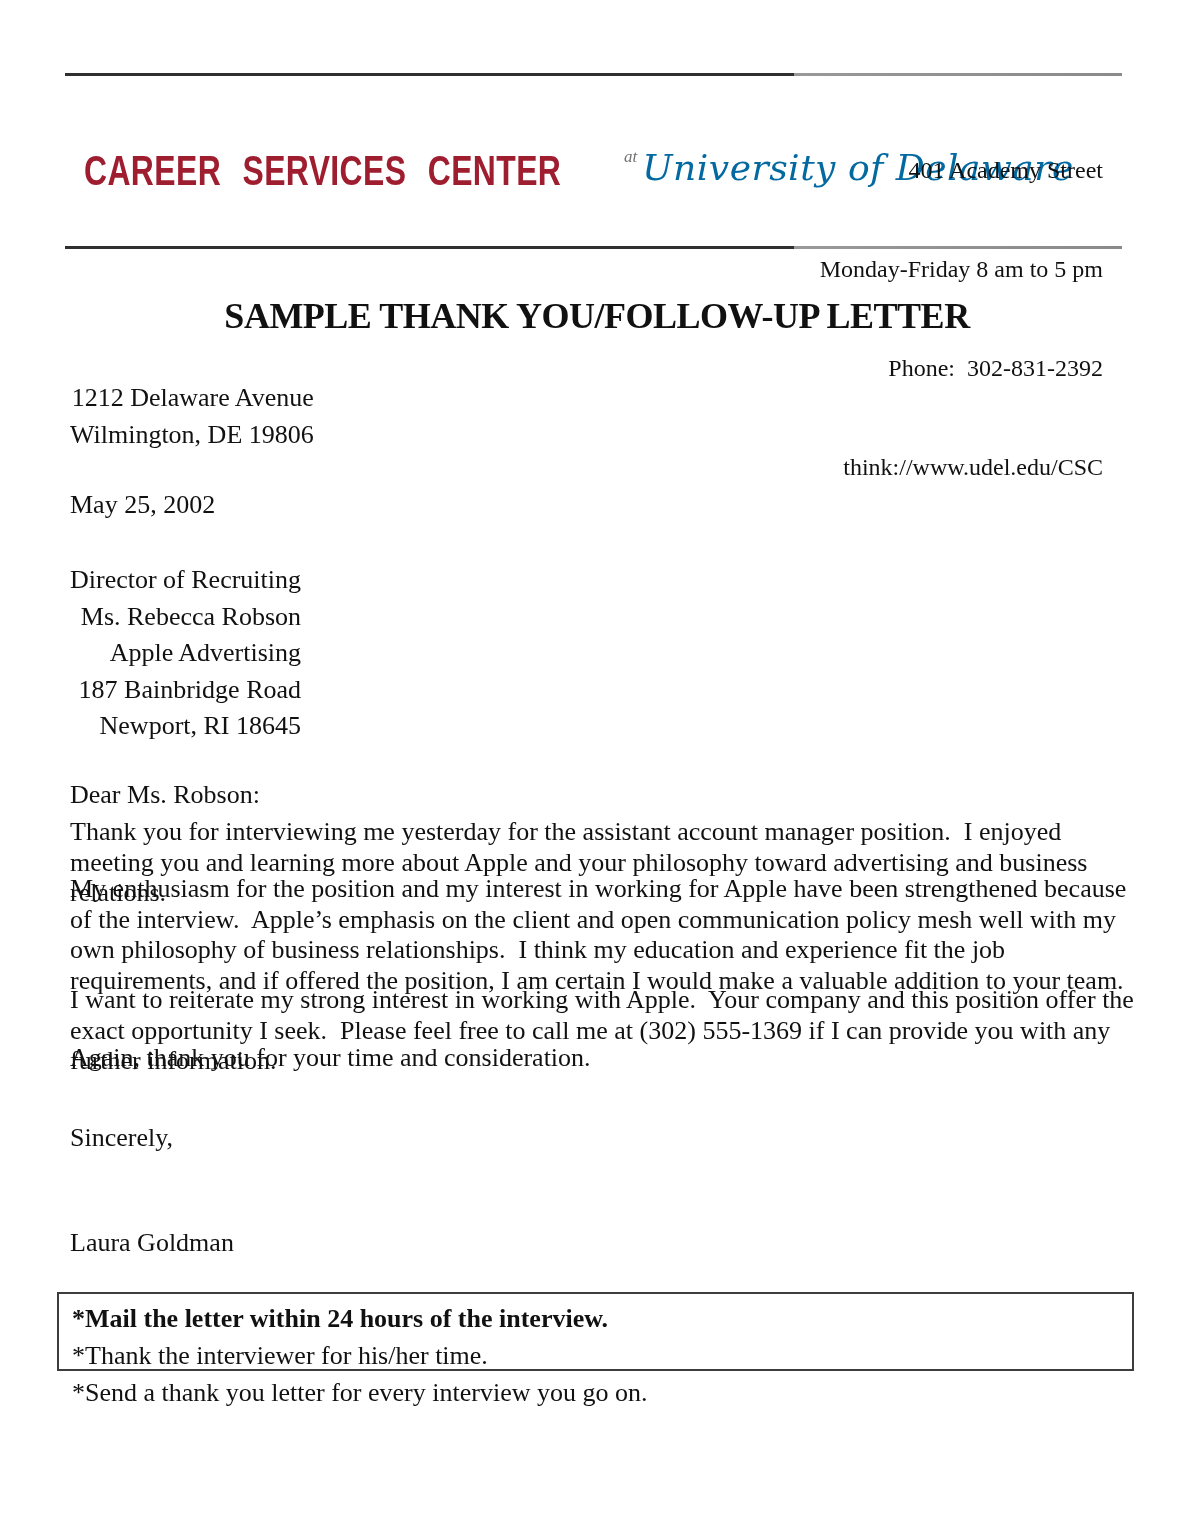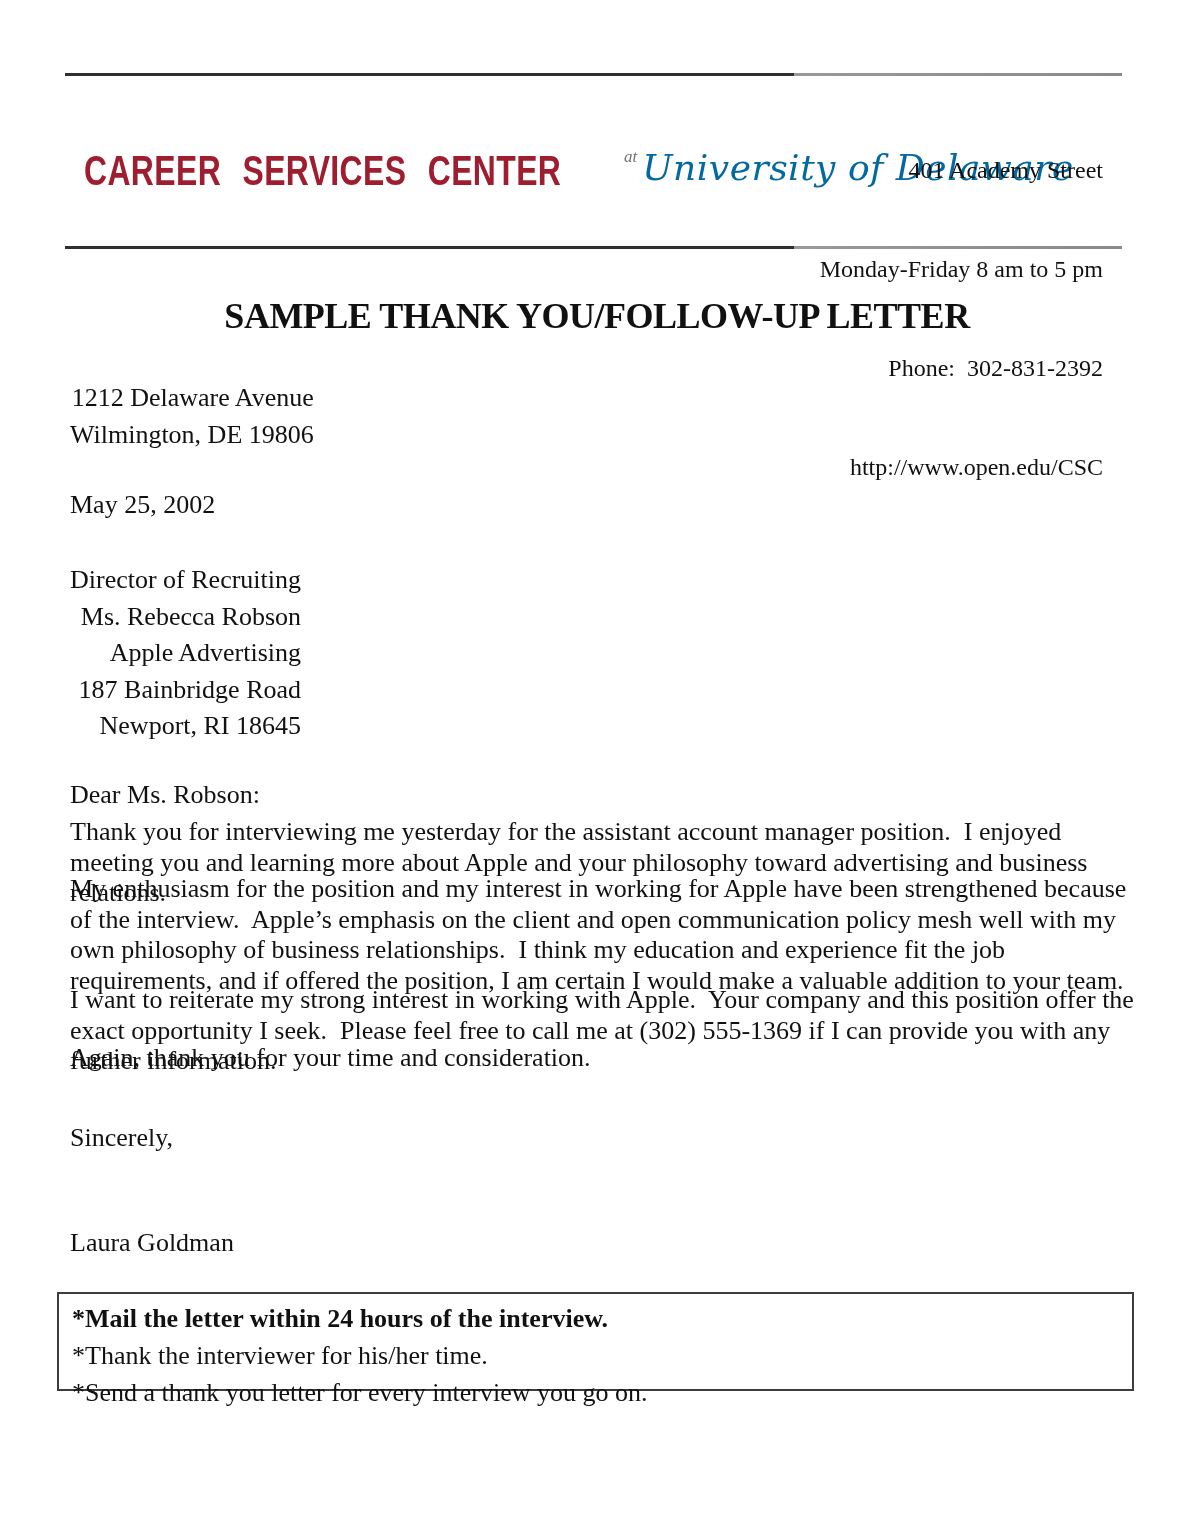--- a/index.html
+++ b/index.html
@@ -110,21 +110,21 @@
 
   .closing { top: 1123px; }
   .signature { top: 1228px; }
 
   
   .tips-box {
     position: absolute;
     left: 57px;
     top: 1292px;
     width: 1077px;
-    height: 99px;
+    height: 79px;
     border: 2px solid #3d3d3d;
     padding: 6px 20px 0 13px;
   }
   .tips-box .tip-line {
     font-size: 26px;
     line-height: 37px;
   }
   .tips-box .tip-line:first-child { font-weight: 700; }
 </style>
 </head>
@@ -138,21 +138,21 @@
   <div class="logo-row">
     <span class="logo-primary" style="color:#9e1e30;">CAREER SERVICES CENTER</span>
     <span class="logo-at" style="color:#737373;">at</span>
     <span class="logo-secondary" style="color:#0369a1;">University of Delaware</span>
   </div>
 
   <div class="contact-block">
     <div>401 Academy Street</div>
     <div>Monday-Friday 8 am to 5 pm</div>
     <div>Phone:  302-831-2392</div>
-    <div>http://www.open.edu/CSC</div>
+    <div>think://www.udel.edu/CSC</div>
   </div>
 
   <div class="doc-title">SAMPLE THANK YOU/FOLLOW-UP LETTER</div>
 
   <div class="txt-block lines sender-address">
     <div>1212 Delaware Avenue</div>
     <div>Wilmington, DE 19806</div>
   </div>
 
   <div class="txt-block date-line">May 25, 2002</div>

